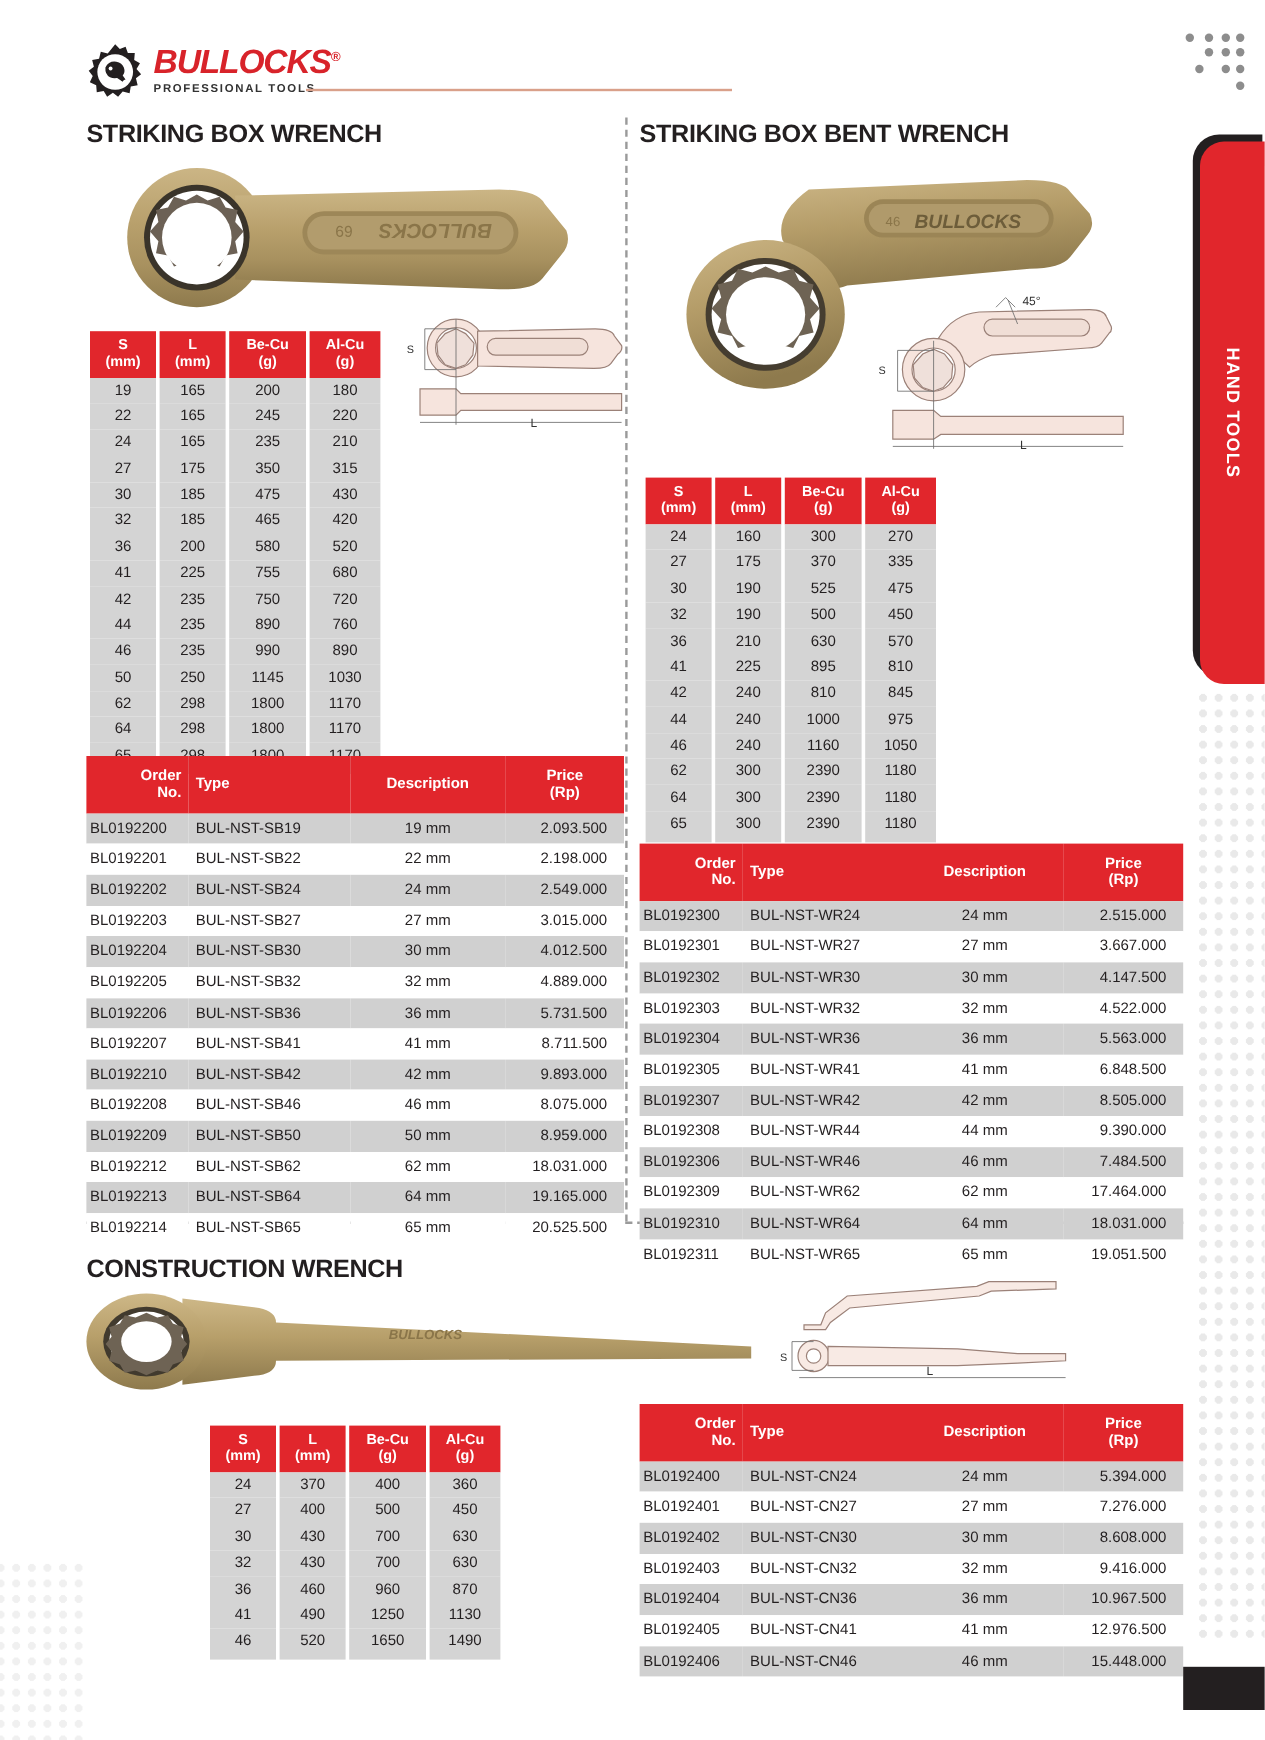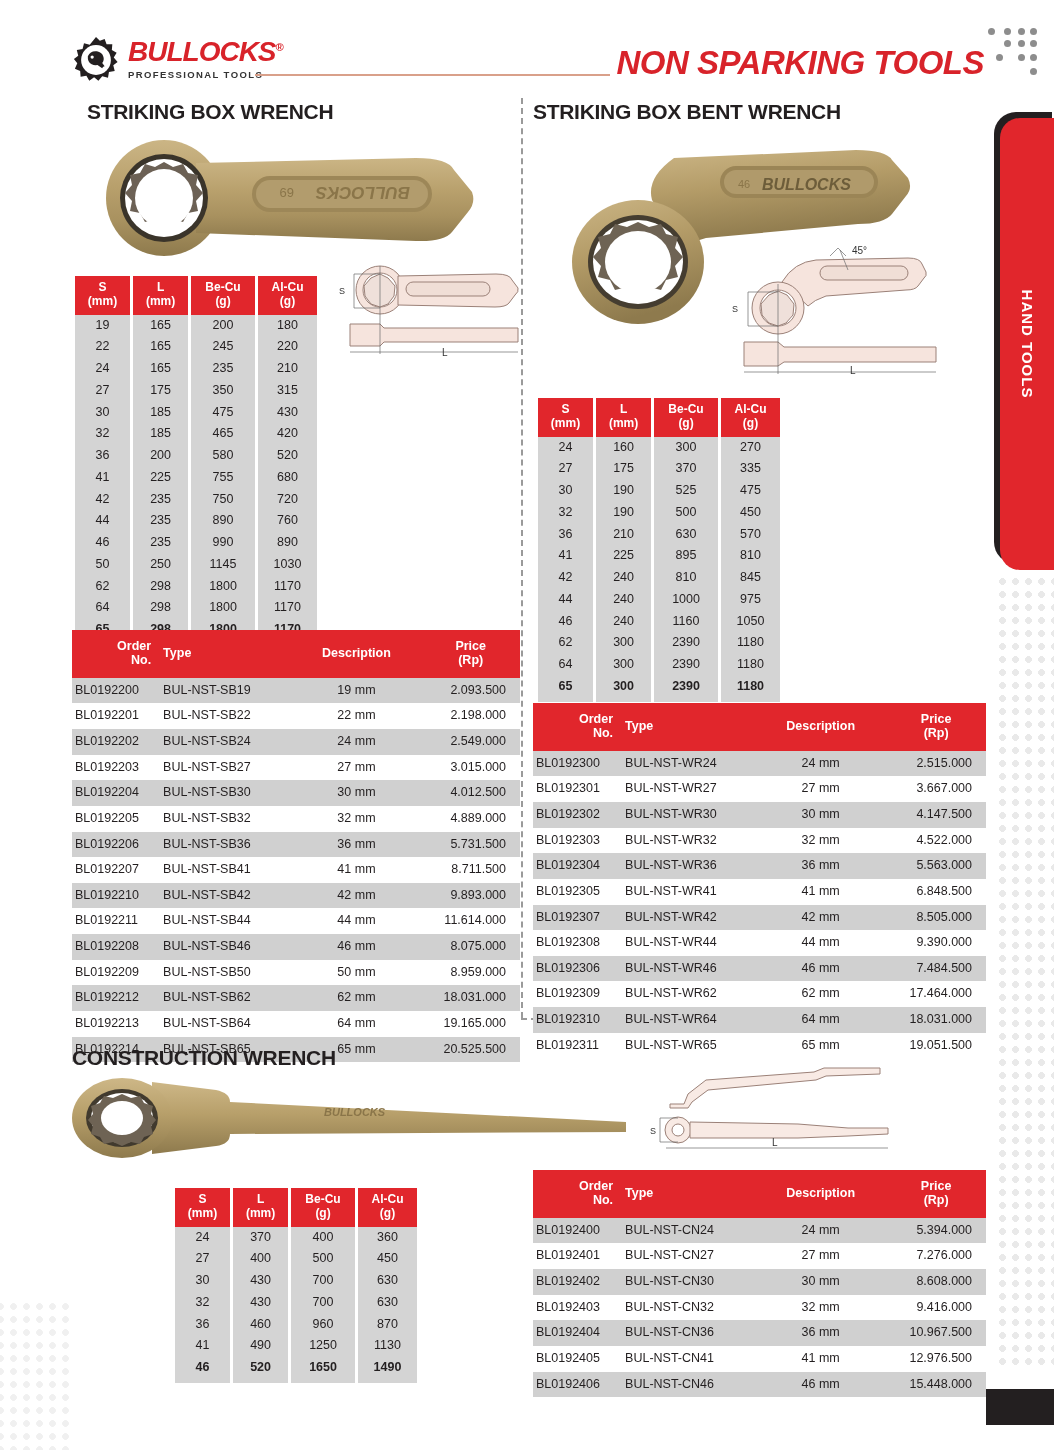--- a/index.html
+++ b/index.html
@@ -99,21 +99,21 @@
   }
   table.spec th {
     background:#e1262c; color:#fff; font-weight:bold; font-size:12px;
     padding:5px 4px 6px; line-height:1.15; text-align:center;
     vertical-align:middle;
   }
   table.spec td {
     background:#d4d4d4; text-align:center; padding:2px 4px;
     font-size:12.5px; line-height:1.42;
   }
-  table.spec tr:last-child td { padding-bottom:6px;font-weight:bold; }
+  table.spec tr:last-child td { padding-bottom:6px; }
 
   
   table.order {
     position:absolute; border-collapse:collapse; font-size:12.5px;
     color:#231f20;
   }
   table.order th {
     background:#e1262c; color:#fff; font-weight:bold; font-size:12.5px;
     padding:9px 6px 10px; line-height:1.15;
   }
@@ -171,31 +171,30 @@
       <circle cx="42" cy="44" r="3.4" fill="#ffffff"></circle>
       <path fill="#231f20" d="M50 52 l16 10 -3 5 -16-11 z"></path>
     </svg>
     <div class="brandtext">
       <div class="brandname"><span>BULLOCKS</span><span class="reg">®</span></div>
       <div class="brandsub">PROFESSIONAL TOOLS</div>
     </div>
   </div>
 
   <div class="headrule"></div>
-  <div class="headline">NON SPARKING TOOLS</div>
 
   <div class="sidetab-shadow"></div>
   <div class="sidetab">
     <span>HAND TOOLS</span>
   </div>
 
   <div class="vdash"></div>
   <div class="hdash"></div>
 
-  <div class="sectitle" style="left:87px; top:100px;">STRIKING BOX WRENCH</div>
+  <div class="sectitle" style="left:72px; top:100px;">STRIKING BOX WRENCH</div>
 
   <svg class="photo" style="left:86px; top:128px;" width="430" height="142" viewBox="0 0 430 142">
     <defs>
       <linearGradient id="brass1" x1="0" y1="0" x2="0" y2="1">
         <stop offset="0%" stop-color="#cbb585"></stop>
         <stop offset="40%" stop-color="#b8a06c"></stop>
         <stop offset="70%" stop-color="#a8915f"></stop>
         <stop offset="100%" stop-color="#8e7a4d"></stop>
       </linearGradient>
     </defs>
@@ -390,26 +389,20 @@
           <td class="c-desc">41 mm</td>
           <td class="c-price">8.711.500</td>
         </tr>
         <tr>
           <td class="c-order">BL0192210</td>
           <td class="c-type">BUL-NST-SB42</td>
           <td class="c-desc">42 mm</td>
           <td class="c-price">9.893.000</td>
         </tr>
         <tr>
-          <td class="c-order">BL0192211</td>
-          <td class="c-type">BUL-NST-SB44</td>
-          <td class="c-desc">44 mm</td>
-          <td class="c-price">11.614.000</td>
-        </tr>
-        <tr>
           <td class="c-order">BL0192208</td>
           <td class="c-type">BUL-NST-SB46</td>
           <td class="c-desc">46 mm</td>
           <td class="c-price">8.075.000</td>
         </tr>
         <tr>
           <td class="c-order">BL0192209</td>
           <td class="c-type">BUL-NST-SB50</td>
           <td class="c-desc">50 mm</td>
           <td class="c-price">8.959.000</td>

